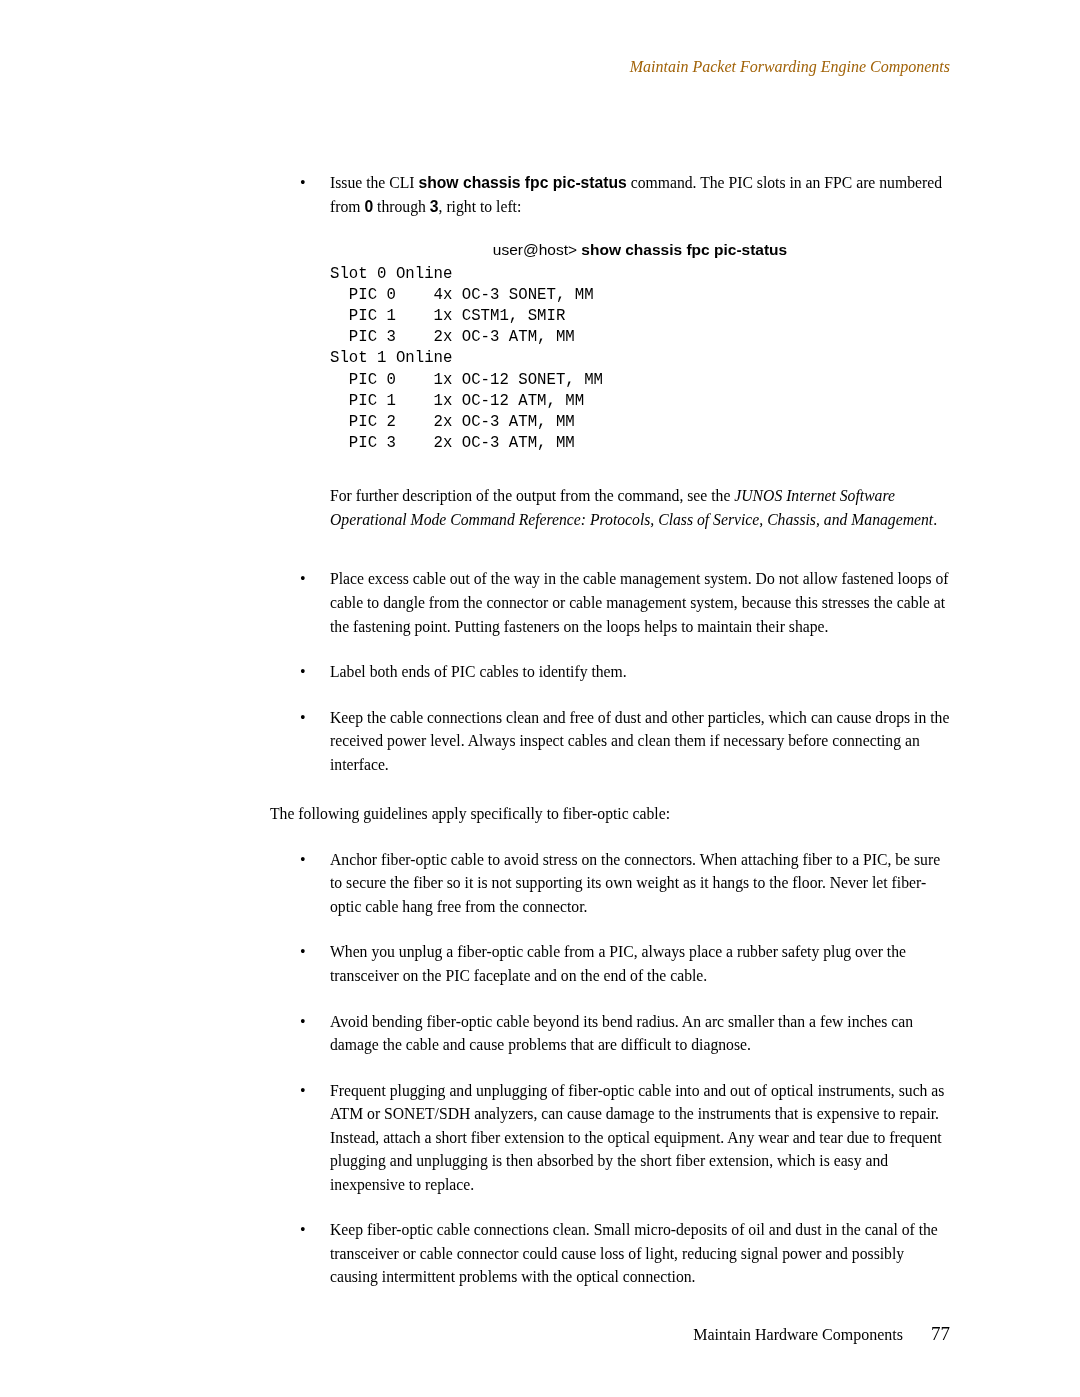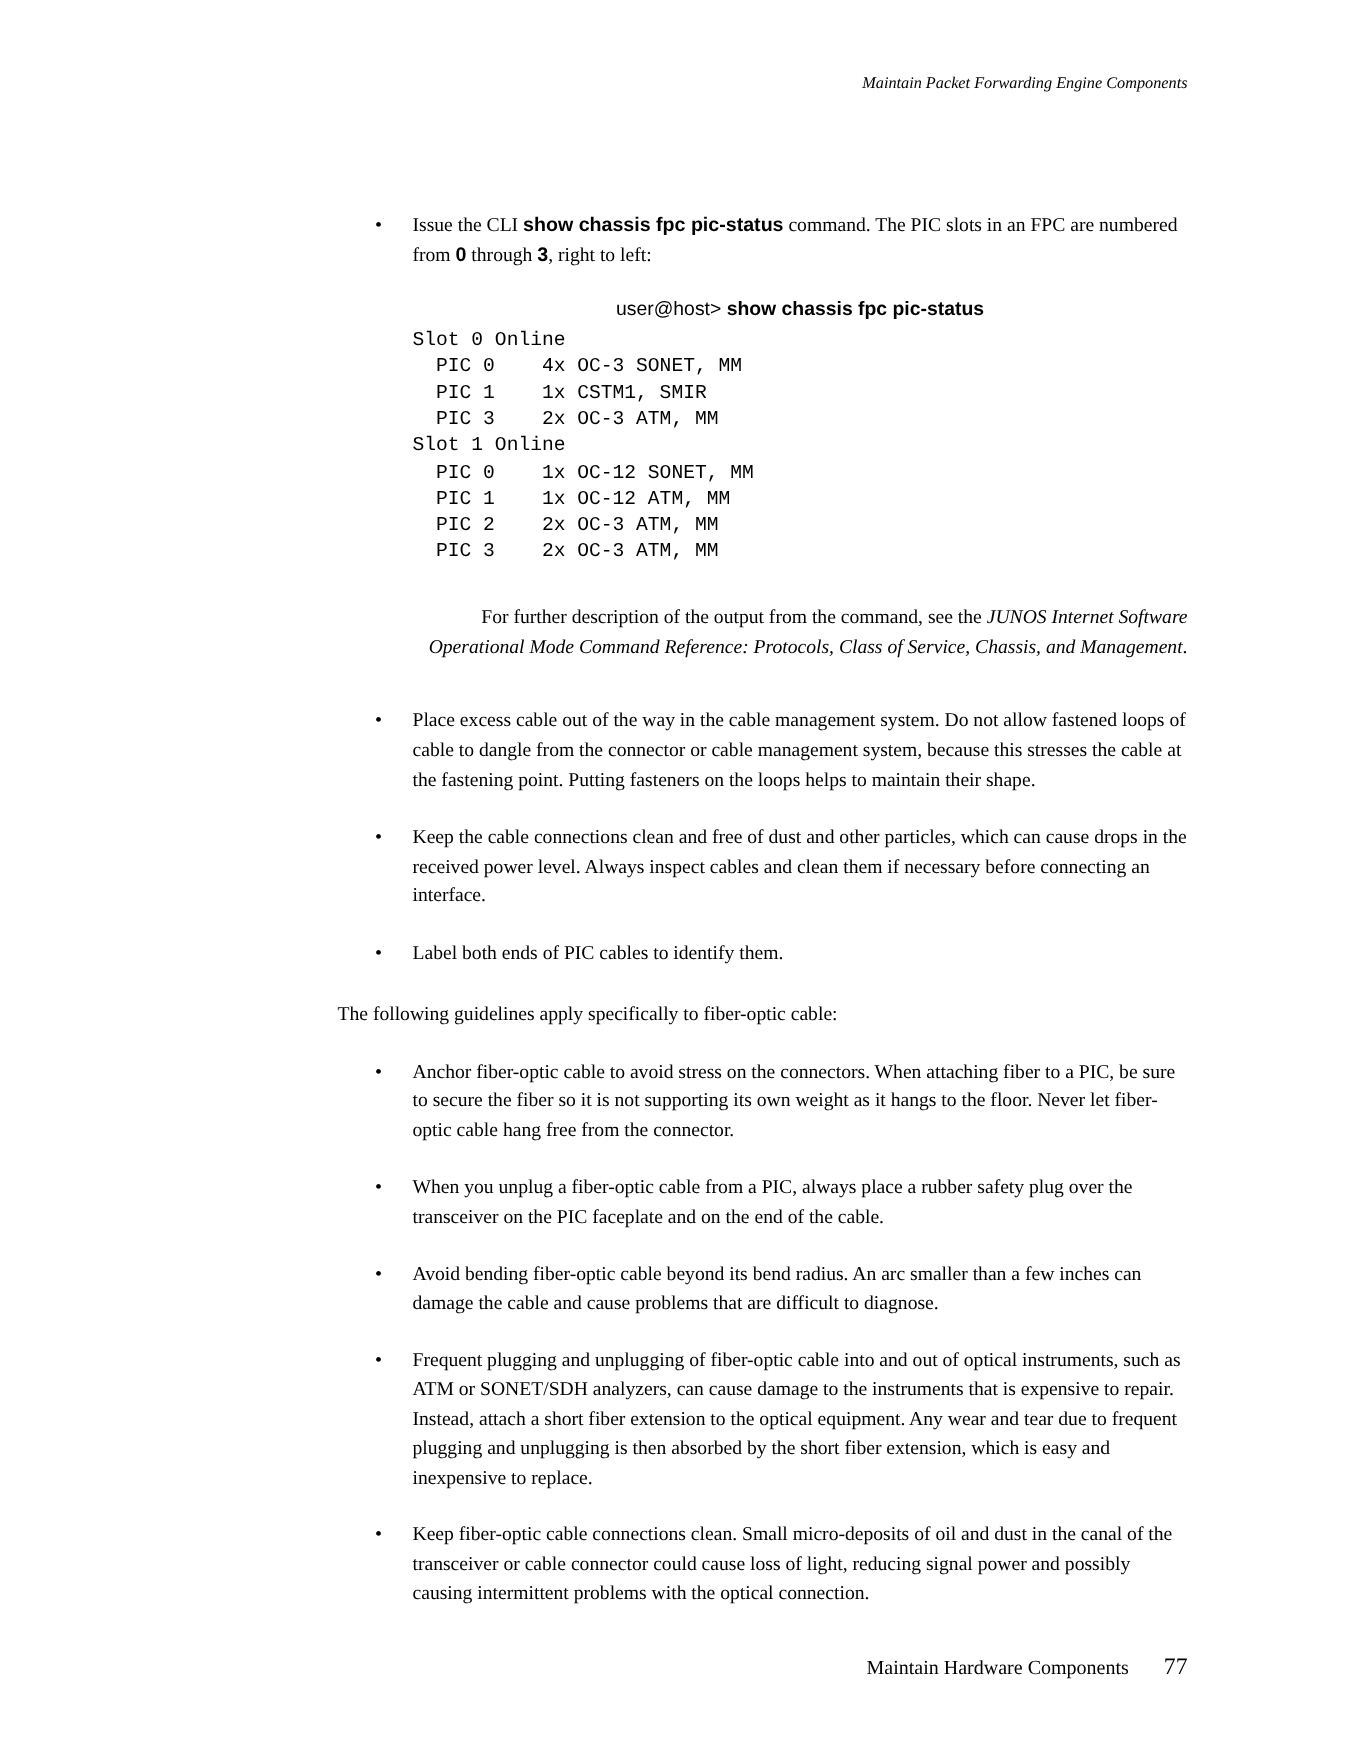--- a/index.html
+++ b/index.html
@@ -13,23 +13,23 @@
       position: relative;
       box-sizing: border-box;
     }
     .page {
       padding: 58px 130px 50px 180px;
       box-sizing: border-box;
     }
     .header {
       text-align: right;
       font-style: italic;
-      font-size: 13px;
+      font-size: 16px;
       margin-bottom: 95px;
-      color: #000000;
+      color: #a16207;
     }
     .content {
       margin-left: 120px;
       font-size: 15.7px;
       line-height: 1.5;
     }
     .bullet-item {
       position: relative;
       padding-left: 30px;
       margin-bottom: 22px;
@@ -64,21 +64,20 @@
       font-size: 15.7px;
       line-height: 1.35;
       margin: 2px 0 30px 0;
     }
     .prompt-line {
       margin-bottom: 1px;
       text-align: center;
     }
     .after-cli {
       margin-bottom: 36px;
-      text-align: right;
     }
     .italic {
       font-style: italic;
     }
     .fiber-intro {
       margin-left: -30px;
       margin-bottom: 22px;
       margin-top: 26px;
     }
     .footer {
@@ -119,22 +118,22 @@
   PIC 1    1x OC-12 ATM, MM
   PIC 2    2x OC-3 ATM, MM
   PIC 3    2x OC-3 ATM, MM</div>
 
       <div class="after-cli">
         <span>For further description of the output from the command, see the </span><span class="italic">JUNOS Internet Software Operational Mode Command Reference: Protocols, Class of Service, Chassis, and Management</span><span>.</span>
       </div>
     </div>
 
     <div class="bullet-item">Place excess cable out of the way in the cable management system. Do not allow fastened loops of cable to dangle from the connector or cable management system, because this stresses the cable at the fastening point. Putting fasteners on the loops helps to maintain their shape.</div>
+    <div class="bullet-item">Label both ends of PIC cables to identify them.</div>
     <div class="bullet-item">Keep the cable connections clean and free of dust and other particles, which can cause drops in the received power level. Always inspect cables and clean them if necessary before connecting an interface.</div>
-    <div class="bullet-item">Label both ends of PIC cables to identify them.</div>
 
     <div class="fiber-intro">The following guidelines apply specifically to fiber-optic cable:</div>
 
     <div class="bullet-item">Anchor fiber-optic cable to avoid stress on the connectors. When attaching fiber to a PIC, be sure to secure the fiber so it is not supporting its own weight as it hangs to the floor. Never let fiber-optic cable hang free from the connector.</div>
     <div class="bullet-item">When you unplug a fiber-optic cable from a PIC, always place a rubber safety plug over the transceiver on the PIC faceplate and on the end of the cable.</div>
     <div class="bullet-item">Avoid bending fiber-optic cable beyond its bend radius. An arc smaller than a few inches can damage the cable and cause problems that are difficult to diagnose.</div>
     <div class="bullet-item">Frequent plugging and unplugging of fiber-optic cable into and out of optical instruments, such as ATM or SONET/SDH analyzers, can cause damage to the instruments that is expensive to repair. Instead, attach a short fiber extension to the optical equipment. Any wear and tear due to frequent plugging and unplugging is then absorbed by the short fiber extension, which is easy and inexpensive to replace.</div>
     <div class="bullet-item">Keep fiber-optic cable connections clean. Small micro-deposits of oil and dust in the canal of the transceiver or cable connector could cause loss of light, reducing signal power and possibly causing intermittent problems with the optical connection.</div>
 
   </div>

